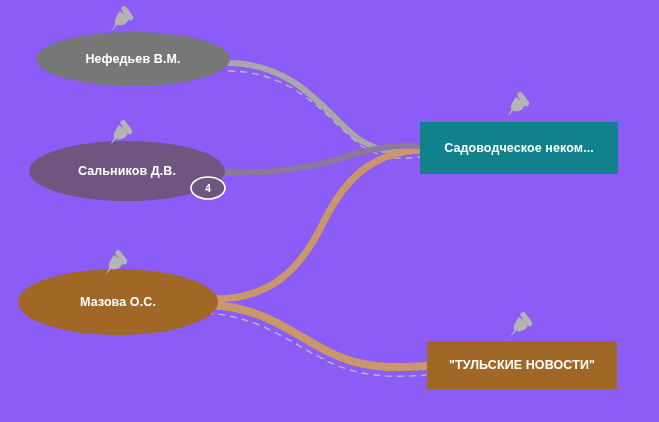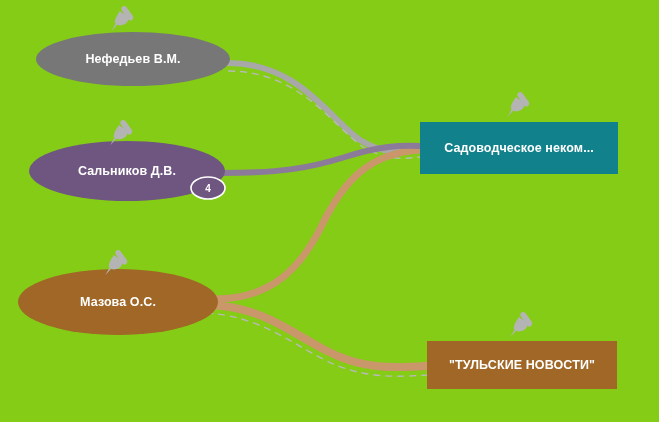--- a/index.html
+++ b/index.html
@@ -10,21 +10,21 @@
     width: 659px;
     height: 422px;
     background: #ffffff;
     font-family: "Liberation Sans", sans-serif;
     overflow: hidden;
   }
   #graph-canvas {
     position: relative;
     width: 659px;
     height: 422px;
-    background: #84cc16;
+    background: #8b5cf6;
     overflow: hidden;
   }
   #graph-svg {
     position: absolute;
     left: 0;
     top: 0;
     width: 659px;
     height: 422px;
   }
   .node-label {

